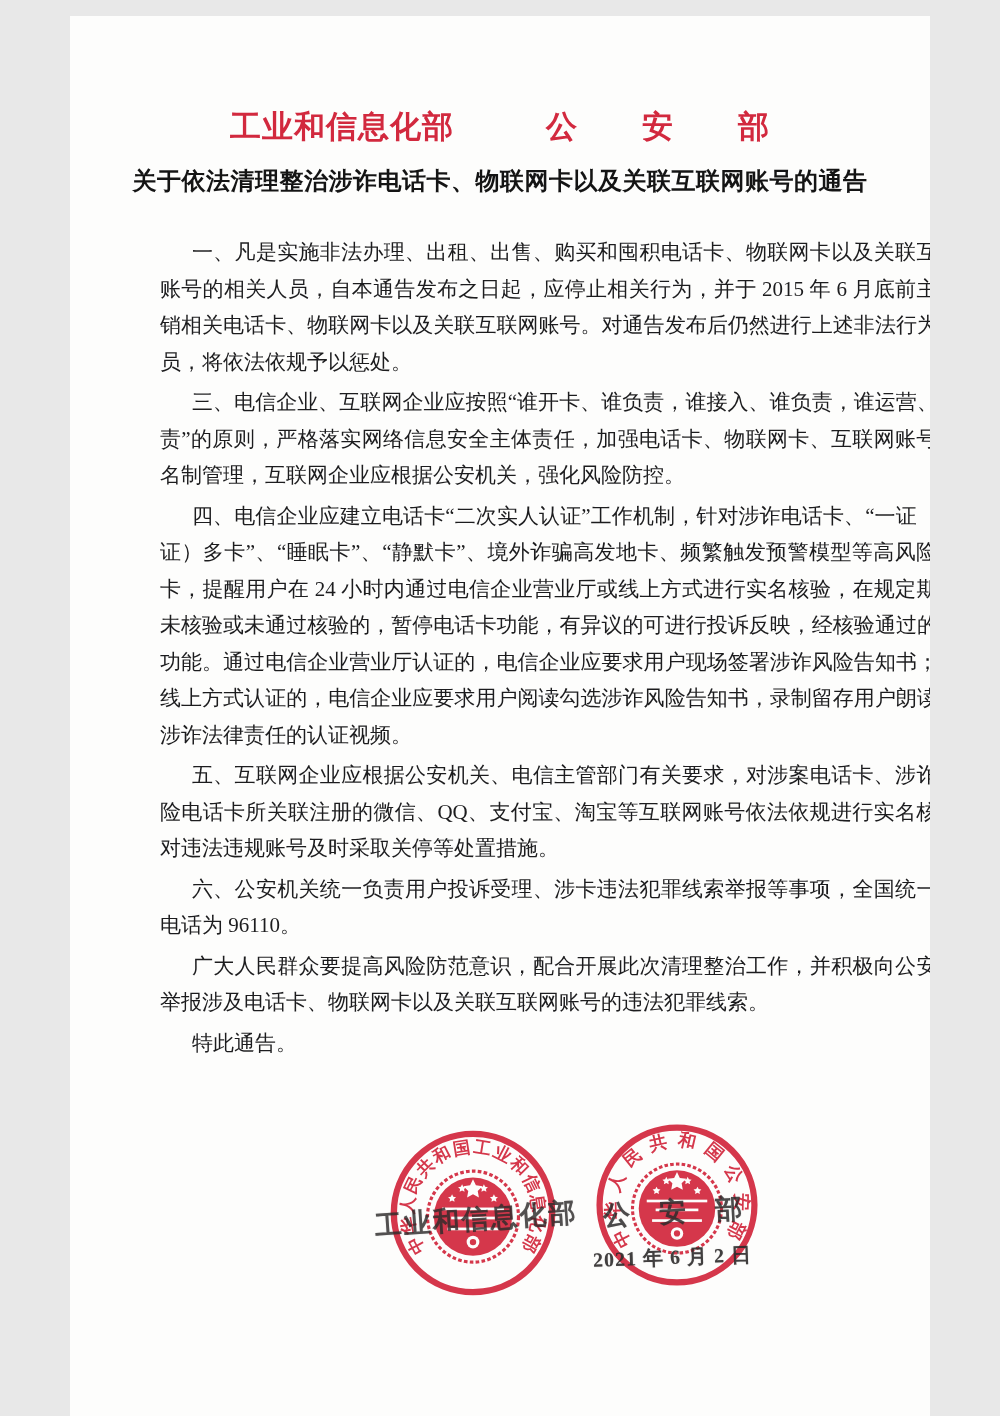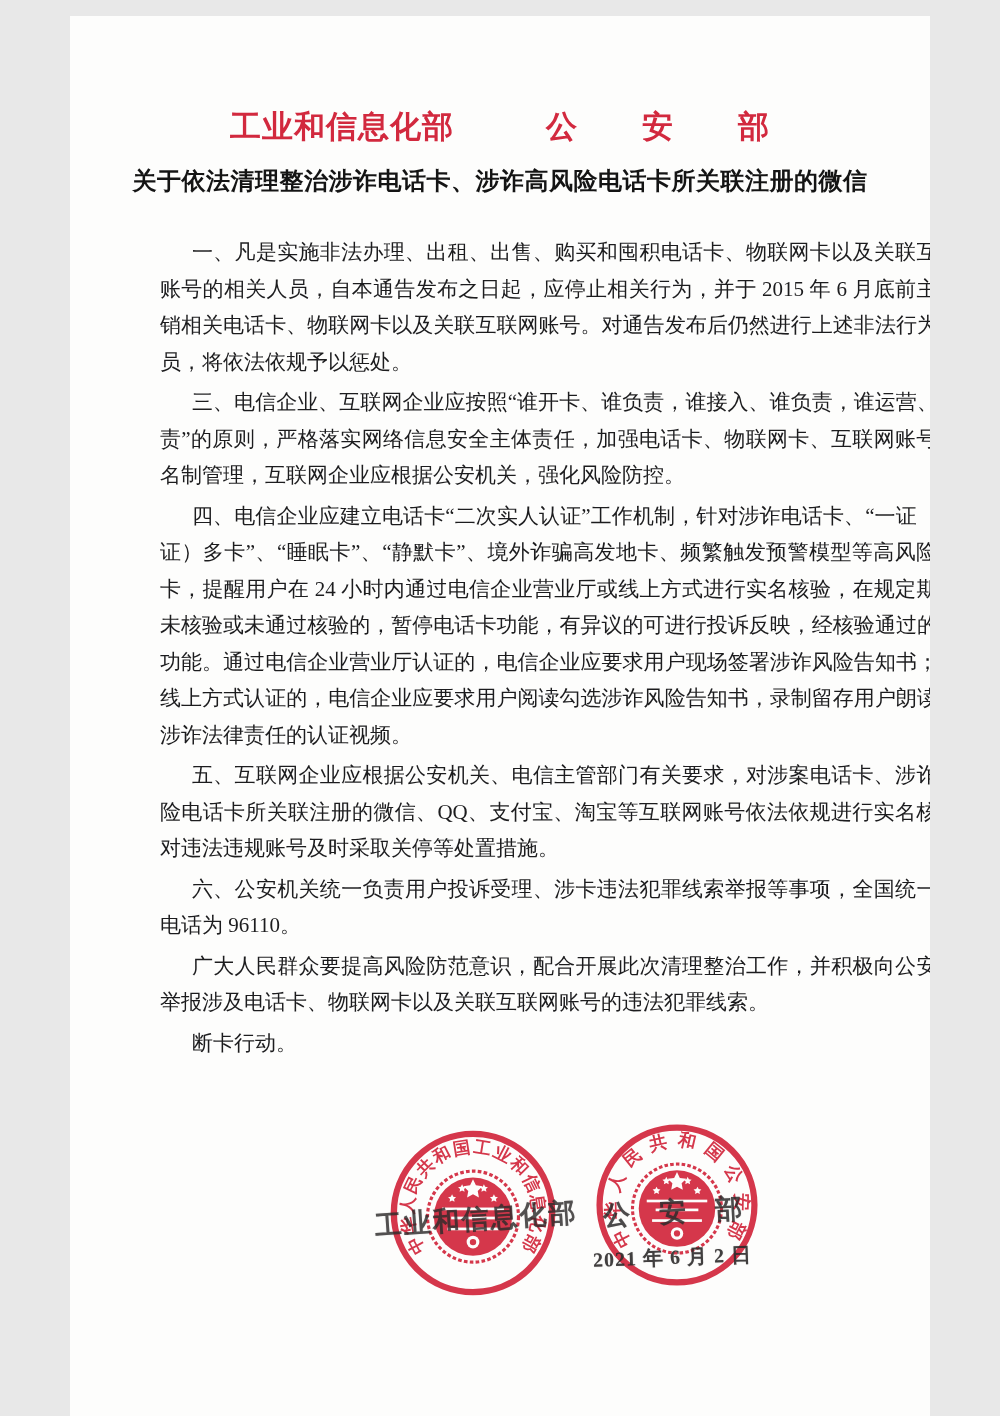--- a/index.html
+++ b/index.html
@@ -74,30 +74,30 @@
 </head>
 <body>
 
 <div class="page">
 
   <div class="ministry-header">
     <span>工业和信息化部</span>
     <span>公　　安　　部</span>
   </div>
 
-  <h1 class="notice-title">关于依法清理整治涉诈电话卡、涉诈高风险电话卡所关联注册的微信</h1>
+  <h1 class="notice-title">关于依法清理整治涉诈电话卡、物联网卡以及关联互联网账号的通告</h1>
 
   <div class="notice-body">
     <p>一、凡是实施非法办理、出租、出售、购买和囤积电话卡、物联网卡以及关联互联网账号的相关人员，自本通告发布之日起，应停止相关行为，并于 2015 年 6 月底前主动注销相关电话卡、物联网卡以及关联互联网账号。对通告发布后仍然进行上述非法行为的人员，将依法依规予以惩处。</p>
     <p>三、电信企业、互联网企业应按照“谁开卡、谁负责，谁接入、谁负责，谁运营、谁负责”的原则，严格落实网络信息安全主体责任，加强电话卡、物联网卡、互联网账号的实名制管理，互联网企业应根据公安机关，强化风险防控。</p>
     <p>四、电信企业应建立电话卡“二次实人认证”工作机制，针对涉诈电话卡、“一证（身份证）多卡”、“睡眠卡”、“静默卡”、境外诈骗高发地卡、频繁触发预警模型等高风险电话卡，提醒用户在 24 小时内通过电信企业营业厅或线上方式进行实名核验，在规定期限内未核验或未通过核验的，暂停电话卡功能，有异议的可进行投诉反映，经核验通过的恢复功能。通过电信企业营业厅认证的，电信企业应要求用户现场签署涉诈风险告知书；采用线上方式认证的，电信企业应要求用户阅读勾选涉诈风险告知书，录制留存用户朗读知晓涉诈法律责任的认证视频。</p>
     <p>五、互联网企业应根据公安机关、电信主管部门有关要求，对涉案电话卡、涉诈高风险电话卡所关联注册的微信、QQ、支付宝、淘宝等互联网账号依法依规进行实名核验，对违法违规账号及时采取关停等处置措施。</p>
     <p>六、公安机关统一负责用户投诉受理、涉卡违法犯罪线索举报等事项，全国统一受理电话为 96110。</p>
     <p>广大人民群众要提高风险防范意识，配合开展此次清理整治工作，并积极向公安机关举报涉及电话卡、物联网卡以及关联互联网账号的违法犯罪线索。</p>
-    <p>断卡行动。</p>
+    <p>特此通告。</p>
   </div>
 
   <div class="seal" style="top:1106px;left:312px;">
     <svg width="182" height="182" viewBox="0 0 200 200">
       <defs>
         <path id="ringArc" d="M 48,140.6 A 66,66 0 1 1 152,140.6" fill="none"></path>
         <path id="starShape" d="M0,-11 L3.2,-4.4 L10.5,-3.4 L5.2,1.7 L6.5,8.9 L0,5.5 L-6.5,8.9 L-5.2,1.7 L-10.5,-3.4 L-3.2,-4.4 Z"></path>
         <g id="emblem">
           <circle cx="100" cy="104" r="50" fill="none" stroke="#d2293e" stroke-width="3.5" stroke-dasharray="4 2.5"></circle>
           <circle cx="100" cy="104" r="43" fill="#d2293e"></circle>

